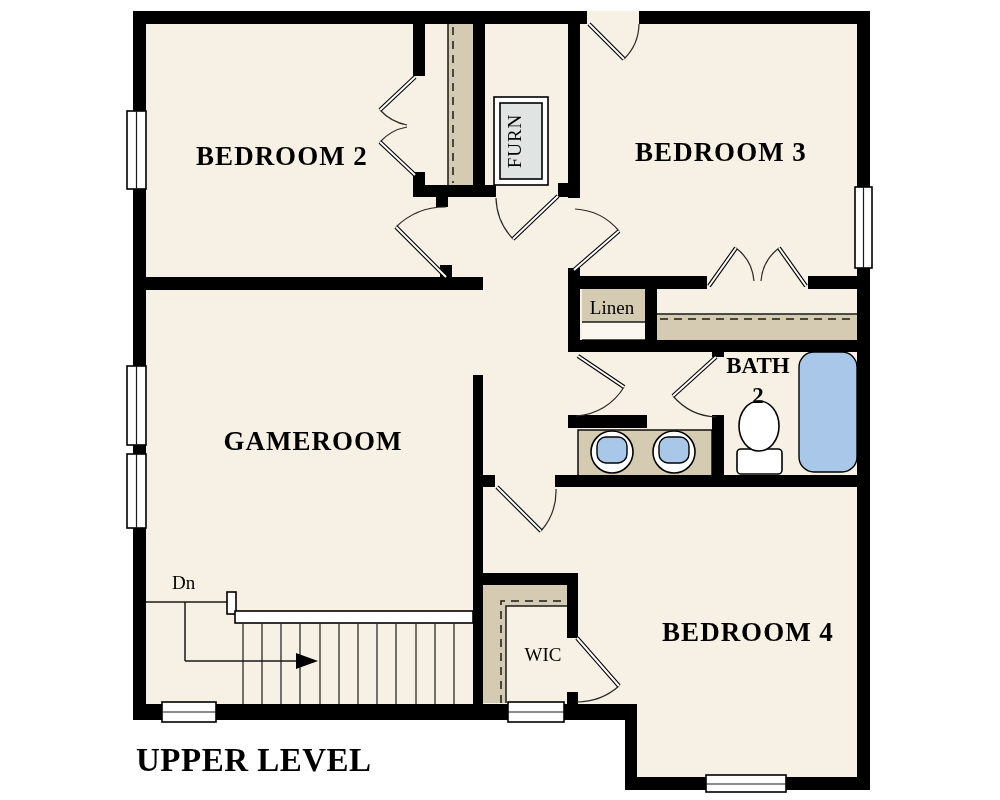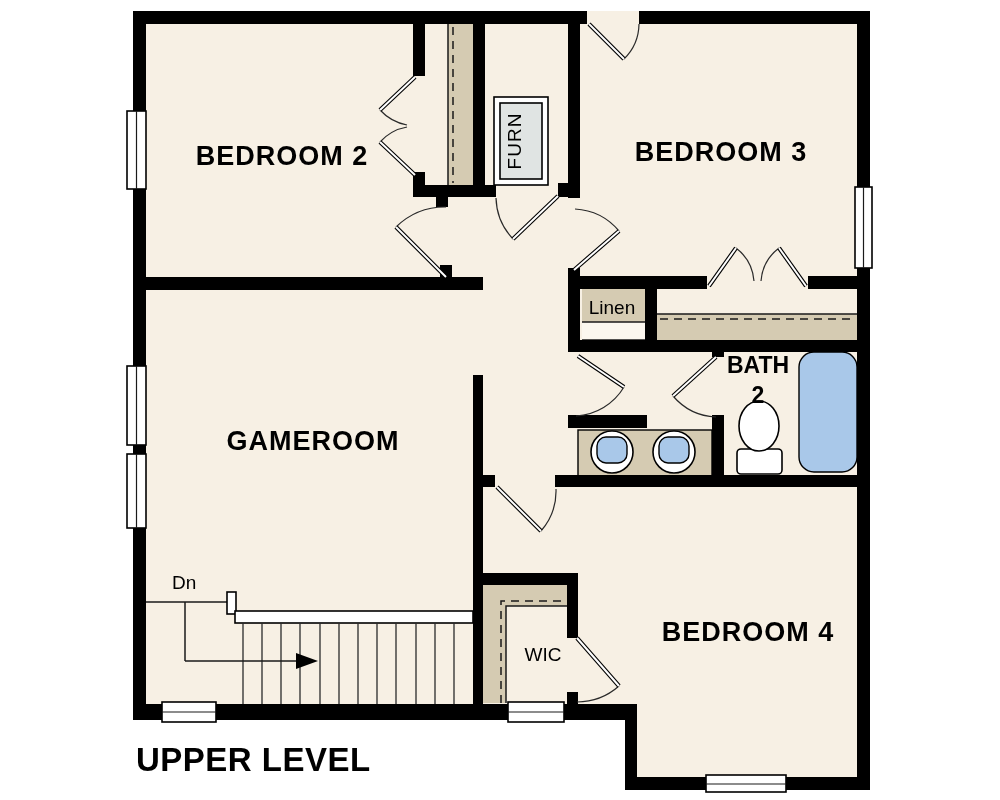--- a/index.html
+++ b/index.html
@@ -1,21 +1,21 @@
 <!DOCTYPE html>
 <html style="--floor: #f7f0e4; --wall: #000000; --tan: #d5cbb2; --blue: #a9c8e9; --gray: #e0e4e3; --bg: #ffffff;"><head>
 <meta charset="utf-8">
 <style>
   :root{
     --floor:#f7f0e4; --wall:#000000; --tan:#d5cbb2; --blue:#a9c8e9;
     --gray:#e0e4e3; --bg:#ffffff; --line:#1a1a1a;
   }
   html,body{margin:0;padding:0;background:var(--bg);}
   .plan-wrap{width:1000px;height:800px;position:relative;background:var(--bg);
-    font-family:Liberation Sans, sans-serif;}
+    font-family:Liberation Serif, serif;}
   svg{display:block}
   .floor{fill:var(--floor);}
   .wall{fill:var(--wall);}
   .tanfill{fill:var(--tan);}
   .bluefill{fill:var(--blue);stroke:#000;stroke-width:1.4;}
   .whitefill{fill:#fff;stroke:#000;stroke-width:1.6;}
   .thin{stroke:var(--line);stroke-width:1.5;fill:none;}
   .hair{stroke:var(--line);stroke-width:1.2;fill:none;}
   .dashed{stroke:var(--line);stroke-width:1.5;fill:none;stroke-dasharray:8 6;}
   .arc{stroke:#2a2a2a;stroke-width:1.2;fill:none;}

